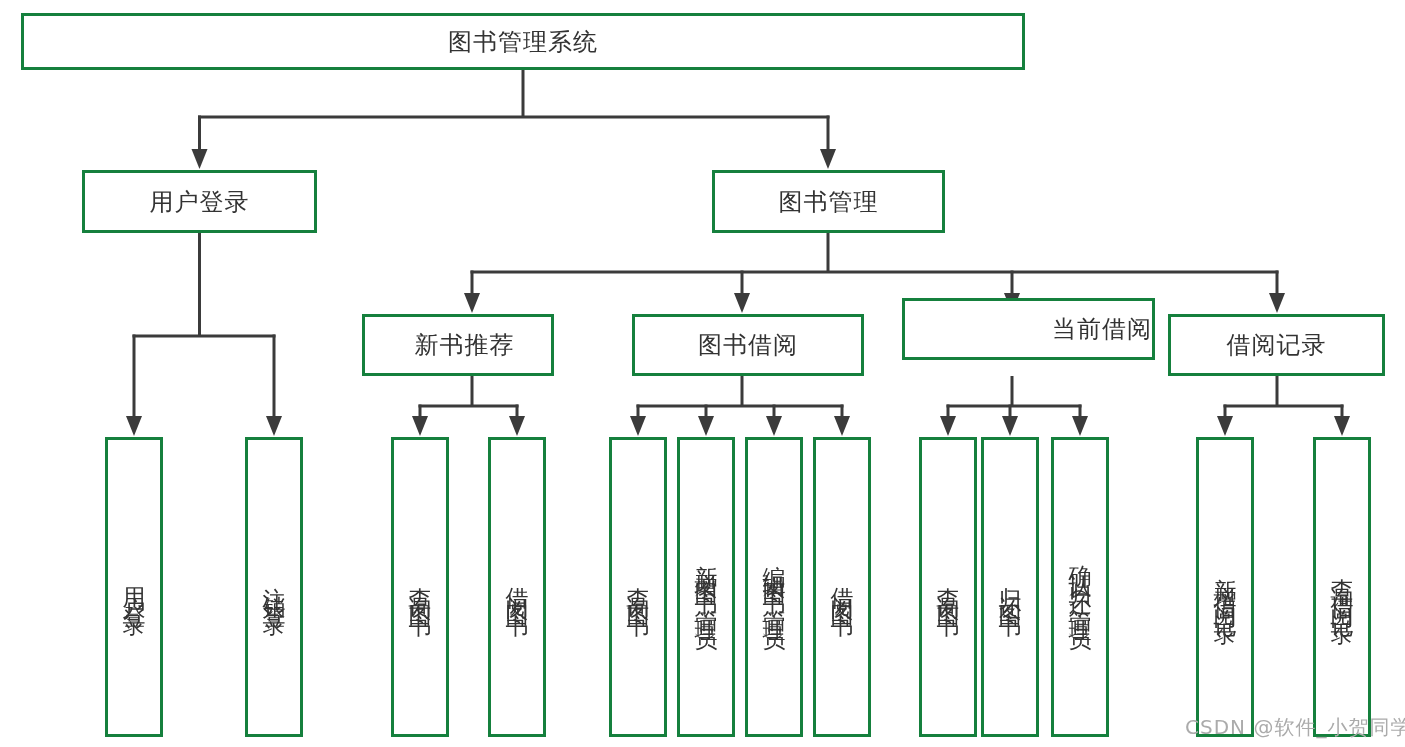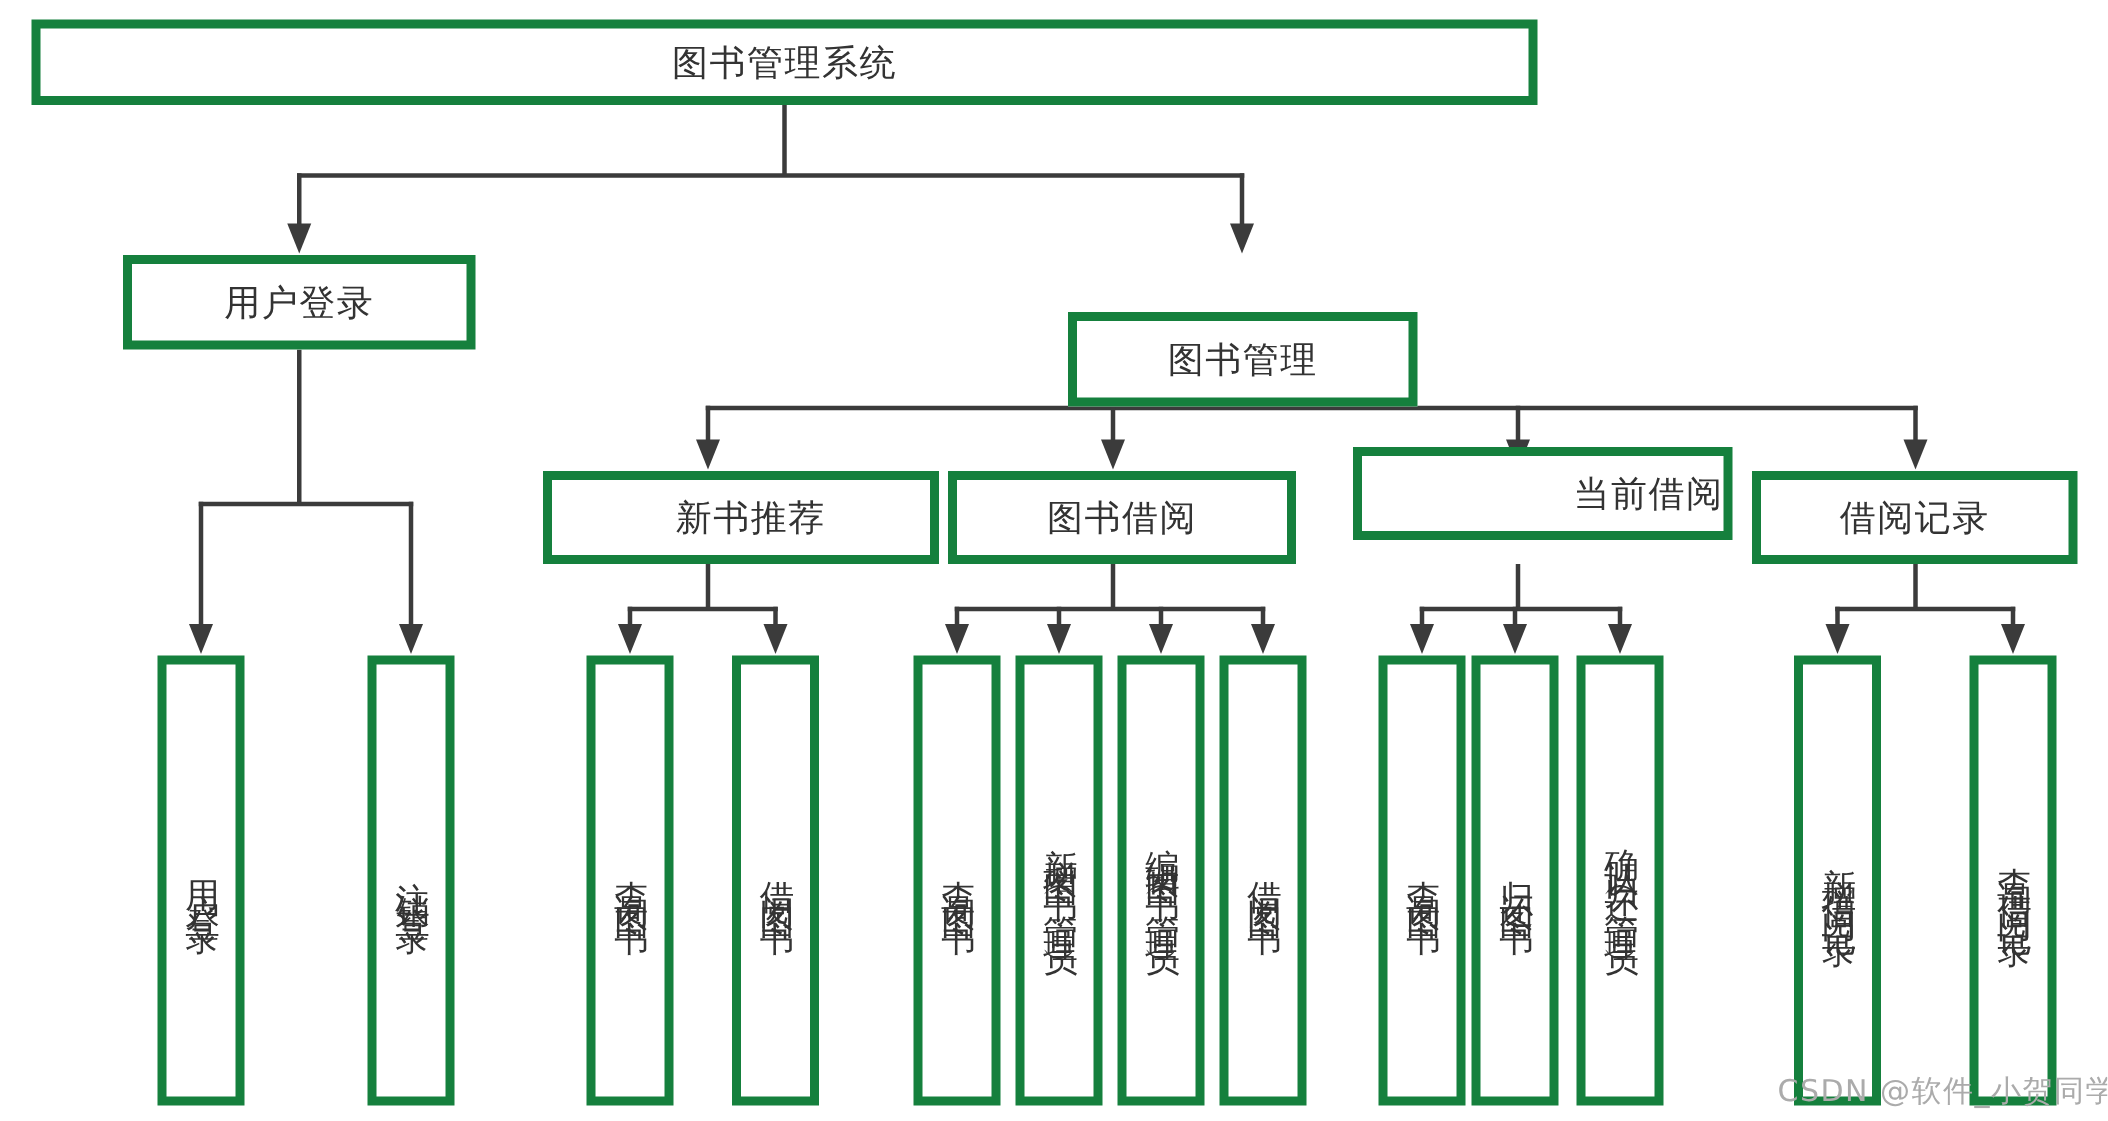--- a/index.html
+++ b/index.html
@@ -8,21 +8,21 @@
     width:1405px;height:747px;
     background:#ffffff;
     font-family:"DejaVu Sans","Liberation Sans",sans-serif;
     overflow:hidden;
   }
   #connectors{position:absolute;left:0;top:0;}
   .box{
     position:absolute;
     box-sizing:border-box;
     background:#ffffff;
-    border:6px solid #15803d;
+    border:3px solid #15803d;
     display:flex;
     align-items:center;
     justify-content:center;
     color:#333333;
   }
   .hlabel{font-size:24px;letter-spacing:1px;white-space:nowrap;}
   .vbox .vlabel{
     writing-mode:vertical-rl;
     text-orientation:mixed;
     font-size:23px;
@@ -113,25 +113,25 @@
     </g>
   </svg>
 
   <div class="box" style="left:21px;top:13px;width:1004px;height:57px;">
     <span class="hlabel">图书管理系统</span>
   </div>
 
   <div class="box" style="left:82px;top:170px;width:235px;height:63px;">
     <span class="hlabel">用户登录</span>
   </div>
-  <div class="box" style="left:712px;top:170px;width:233px;height:63px;margin-top:38px;">
+  <div class="box" style="left:712px;top:170px;width:233px;height:63px;">
     <span class="hlabel">图书管理</span>
   </div>
 
-  <div class="box" style="left:362px;top:314px;width:264px;height:62px;padding-left:13px;">
+  <div class="box" style="left:362px;top:314px;width:192px;height:62px;padding-left:13px;">
     <span class="hlabel">新书推荐</span>
   </div>
   <div class="box" style="left:632px;top:314px;width:232px;height:62px;">
     <span class="hlabel">图书借阅</span>
   </div>
   <div class="box" style="left:902px;top:298px;width:253px;height:62px;justify-content:flex-end;">
     <span class="hlabel">当前借阅</span>
   </div>
   <div class="box" style="left:1168px;top:314px;width:217px;height:62px;">
     <span class="hlabel">借阅记录</span>

